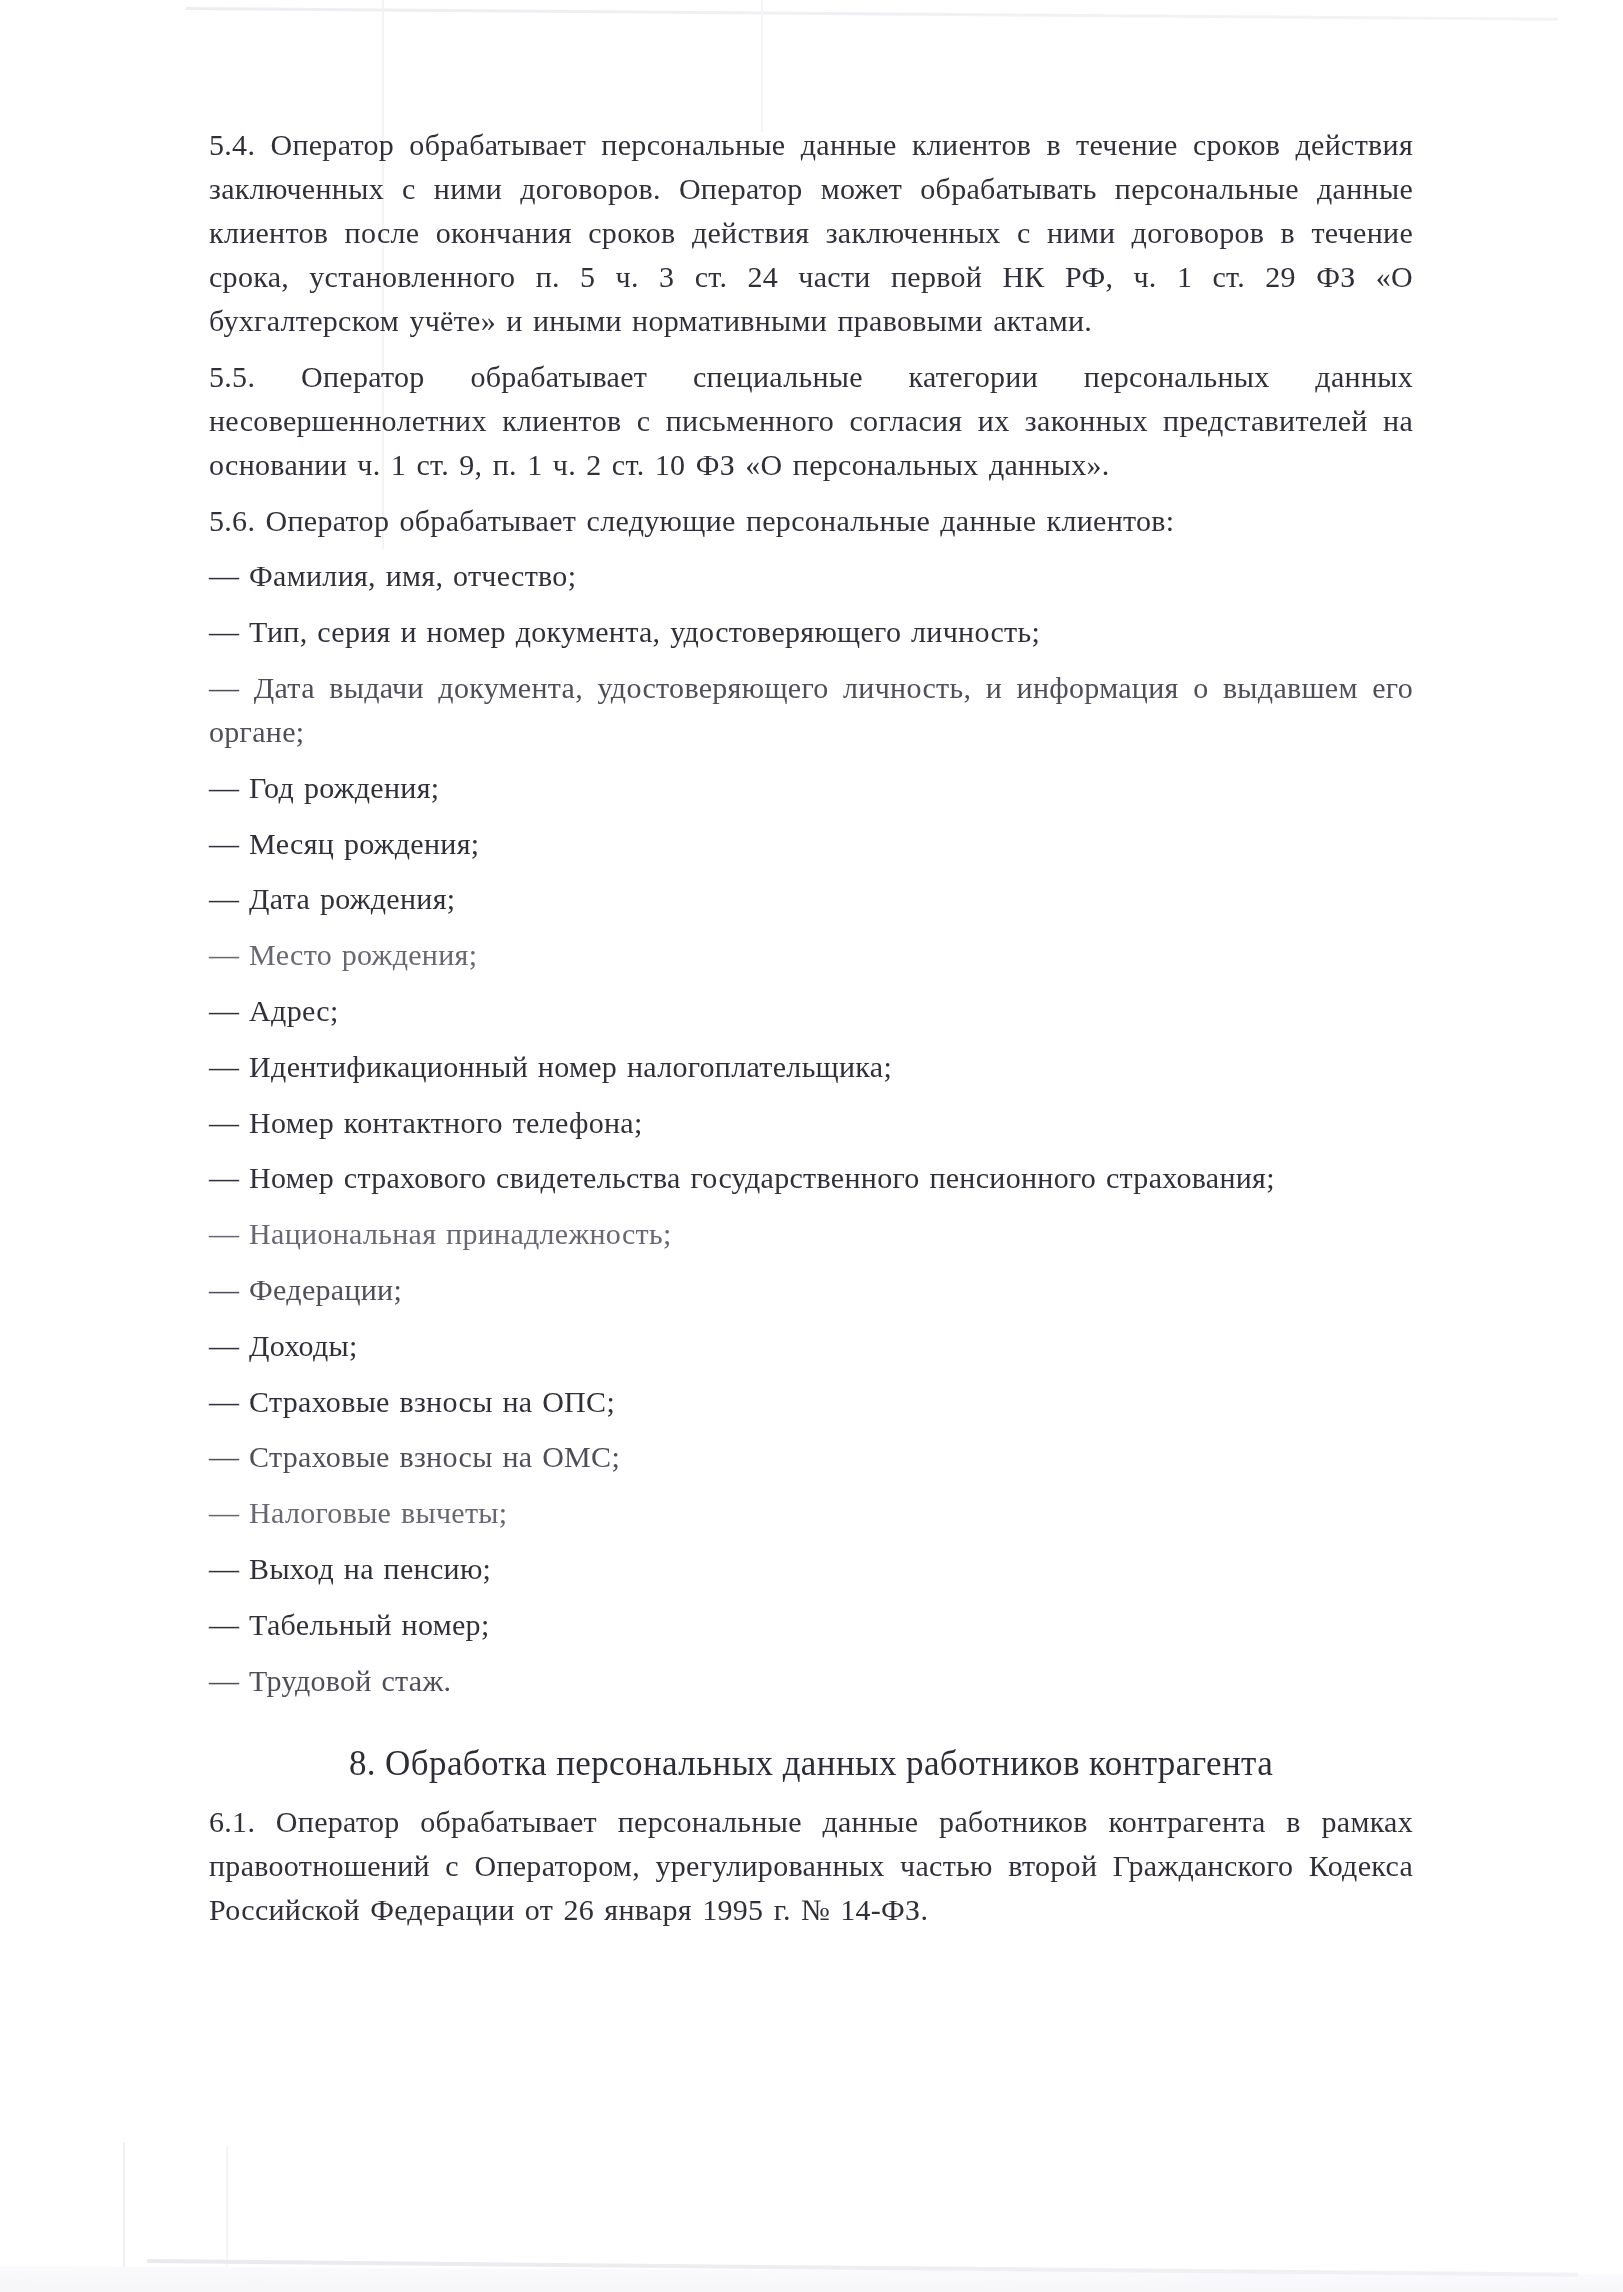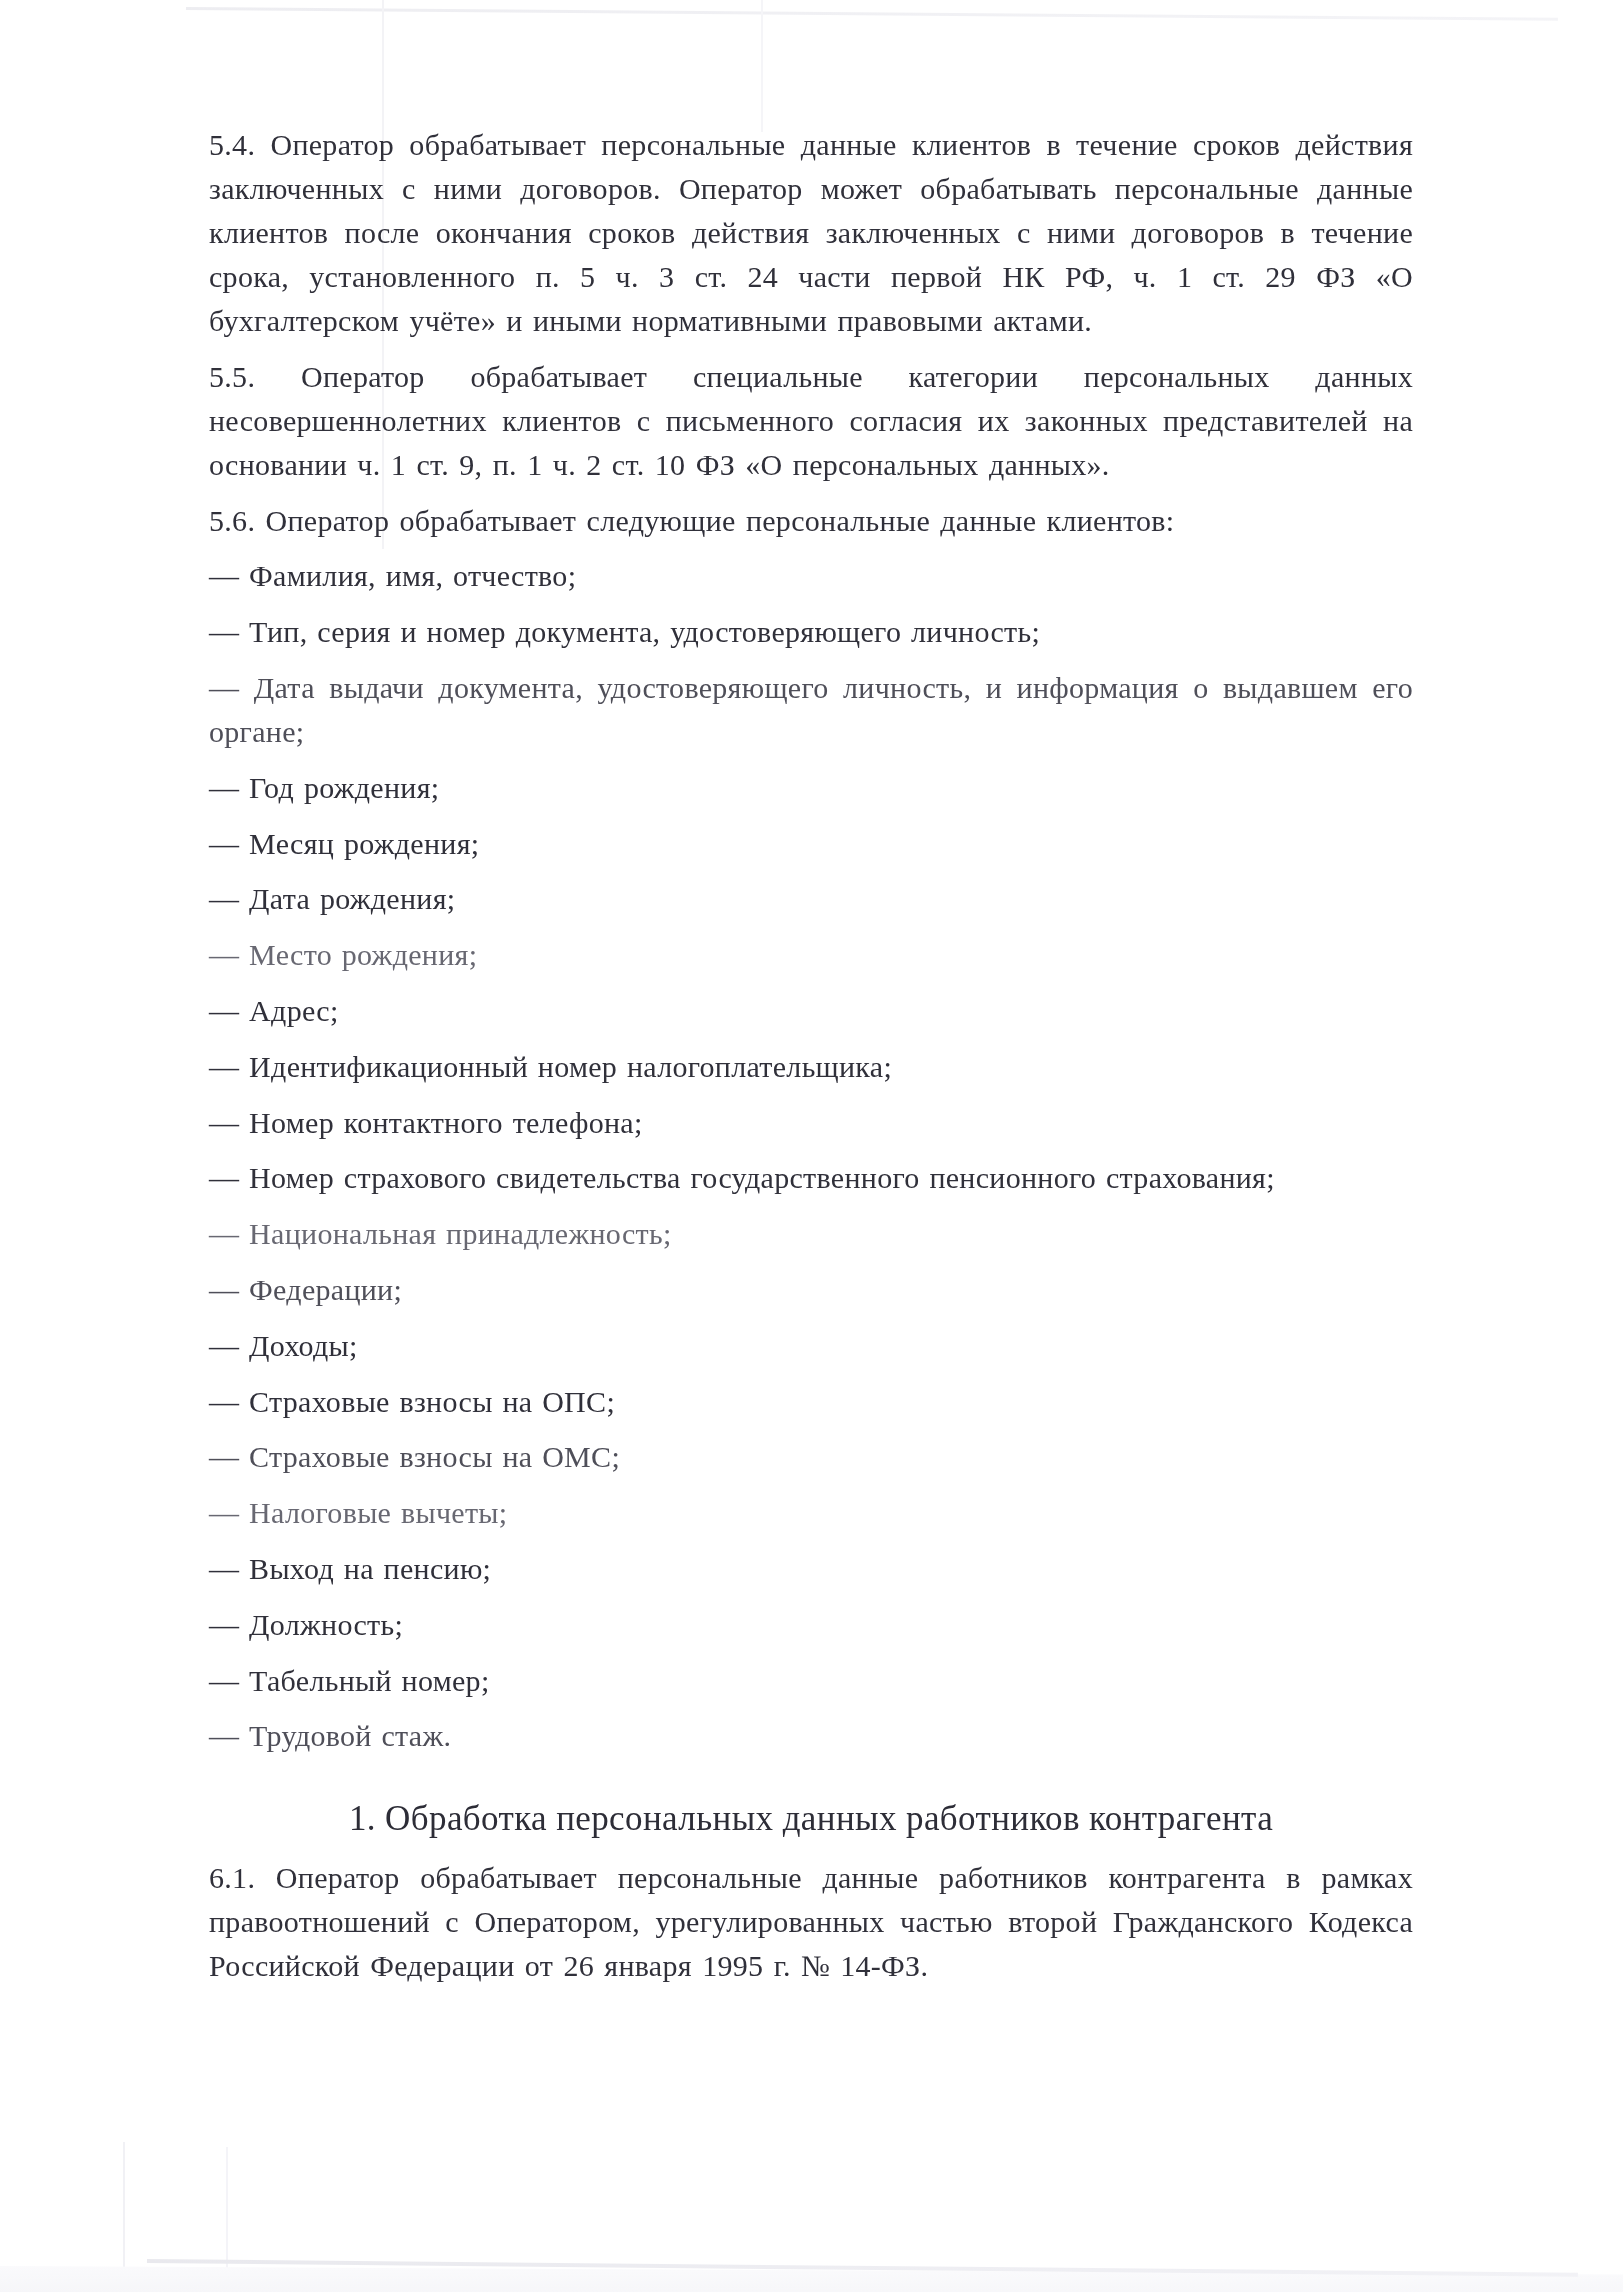--- a/index.html
+++ b/index.html
@@ -103,24 +103,23 @@
       <li>— Идентификационный номер налогоплательщика;</li>
       <li>— Номер контактного телефона;</li>
       <li>— Номер страхового свидетельства государственного пенсионного страхования;</li>
       <li class="ink-light">— Национальная принадлежность;</li>
       <li class="ink-mid">— Федерации;</li>
       <li>— Доходы;</li>
       <li>— Страховые взносы на ОПС;</li>
       <li class="ink-mid">— Страховые взносы на ОМС;</li>
       <li class="ink-light">— Налоговые вычеты;</li>
       <li>— Выход на пенсию;</li>
-      <li>— Должность;</li>
       <li>— Табельный номер;</li>
       <li class="ink-mid">— Трудовой стаж.</li>
     </ul>
 
-    <h2 class="heading">1. Обработка персональных данных работников контрагента</h2>
+    <h2 class="heading">8. Обработка персональных данных работников контрагента</h2>
 
     <p class="para">6.1. Оператор обрабатывает персональные данные работников контрагента в рамках правоотношений с Оператором, урегулированных частью второй Гражданского Кодекса Российской Федерации от 26 января 1995 г. № 14-ФЗ.</p>
 
   </div>
 </div>
 
 
 </body></html>

